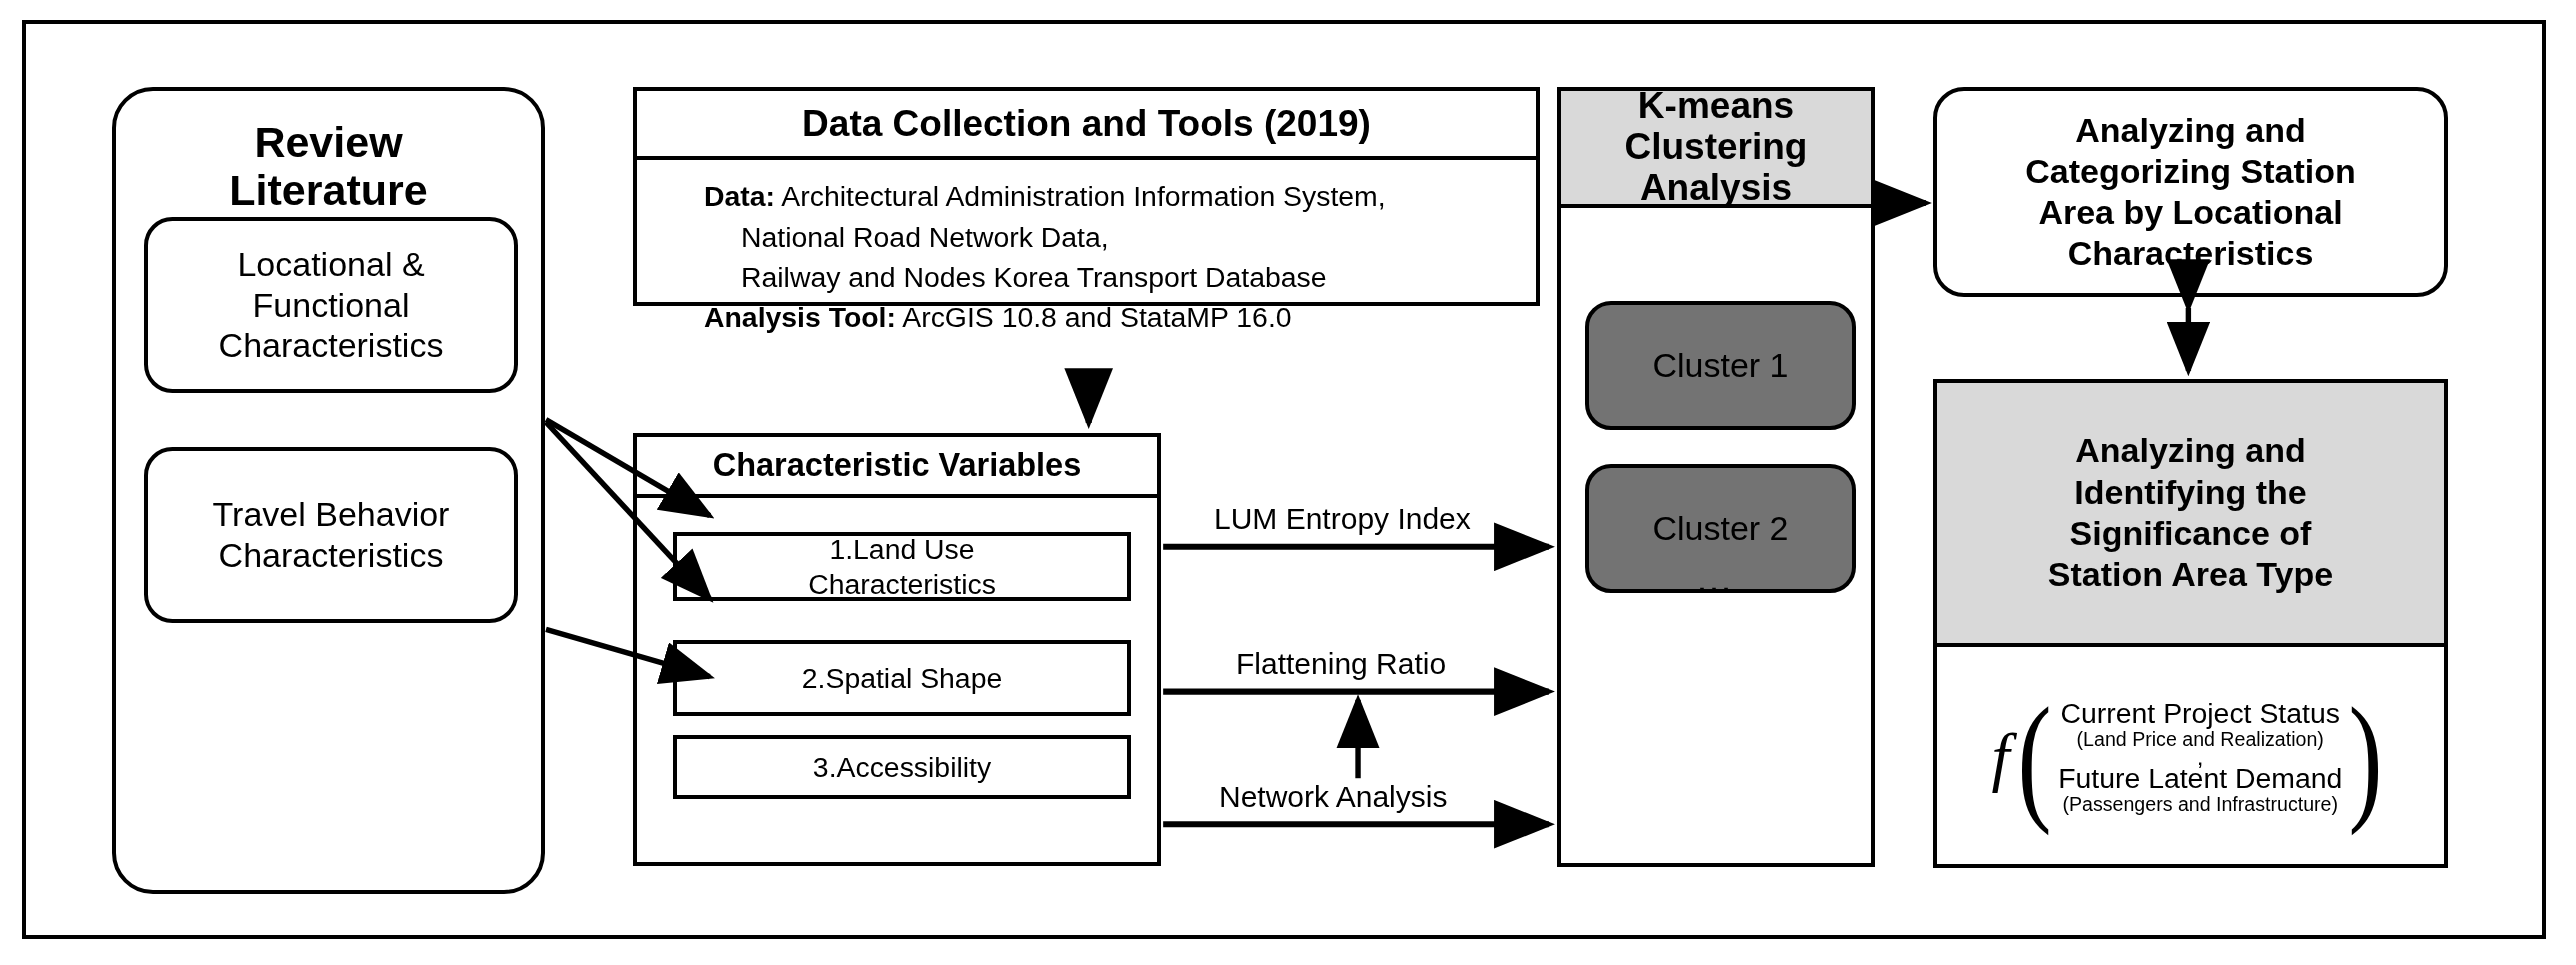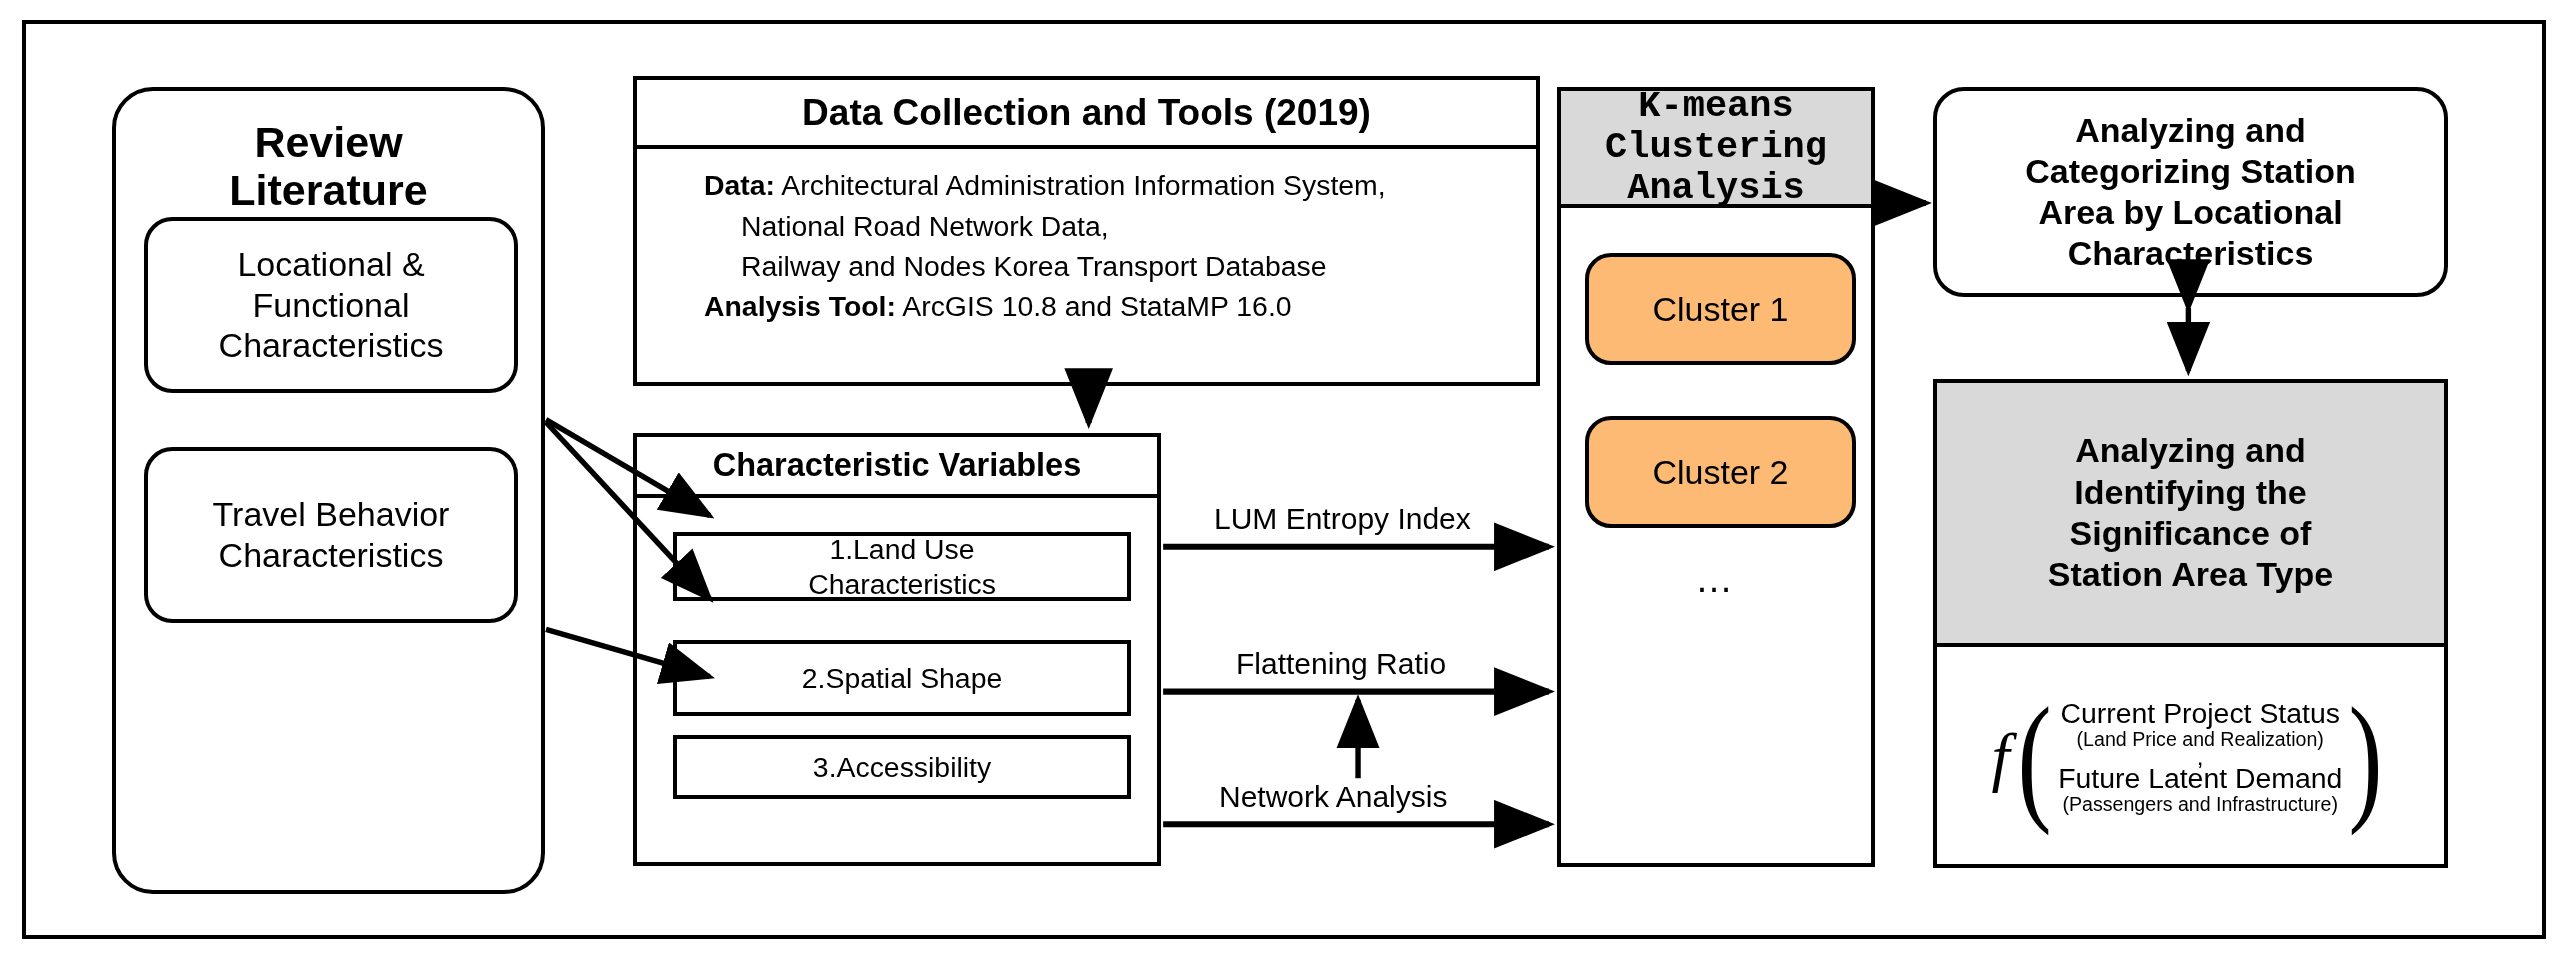--- a/index.html
+++ b/index.html
@@ -51,21 +51,21 @@
   }
   #lit-review-title {
     position: absolute; left: 0; top: 27px; width: 100%;
     font-size: 43px; font-weight: bold; line-height: 1.12; text-align: center;
   }
   #lit-sub-1 { left: 144px; top: 217px; width: 374px; height: 176px; }
   #lit-sub-2 { left: 144px; top: 447px; width: 374px; height: 176px; }
   .lit-sub-text { font-size: 34px; line-height: 1.2; }
 
   
-  #data-collection { left: 633px; top: 76px; width: 907px; height: 310px; }
+  #data-collection { left: 633px; top: 87px; width: 907px; height: 219px; }
   #data-collection-header {
     position: absolute; left: 0; top: 0; width: 100%; height: 69px;
     border-bottom: 4.7px solid #000000; box-sizing: border-box;
     display: flex; align-items: center; justify-content: center;
     font-size: 37px; font-weight: bold;
   }
   #data-collection-body {
     position: absolute; left: 0; top: 69px; width: 100%;
     padding: 16.2px 19px 0 19px; box-sizing: border-box;
     font-size: 28.4px; line-height: 1.42; text-align: left;
@@ -90,28 +90,29 @@
   #cv-1 { top: 95px; height: 69px; }
   #cv-2 { top: 203px; height: 76px; }
   #cv-3 { top: 284px; height: 64px; margin-top: 14px; }
 
   
   #kmeans-col { left: 1557px; top: 87px; width: 318px; height: 780px; }
   #kmeans-header {
     position: absolute; left: 0; top: 0; width: 100%; height: 117px;
     background: #d9d9d9; border-bottom: 4.7px solid #000000; box-sizing: border-box;
     display: flex; align-items: center; justify-content: center;
-    font-size: 37px; font-weight: bold; line-height: 1.1; text-align: center; font-family: Liberation Mono, monospace;
+    font-size: 37px; font-weight: bold; line-height: 1.1; text-align: center;
   }
   .cluster {
-    position: absolute; left: 24px; width: 271px; height: 112px;
+    position: absolute; left: 24px; width: 271px; height: 129px;
     border: 4.7px solid #000000; border-radius: 26px; box-sizing: border-box;
-    background: #fdba74;
+    background: #737373;
     display: flex; align-items: center; justify-content: center;
     font-size: 34px;
+    margin-top: 48px;
   }
   #cluster-1 { top: 162px; }
   #cluster-2 { top: 325px; }
   #cluster-ellipsis {
     position: absolute; left: 0; top: 467px; width: 100%;
     text-align: center; font-size: 38px; letter-spacing: 4.1px;
   }
 
   
   #right-top {

